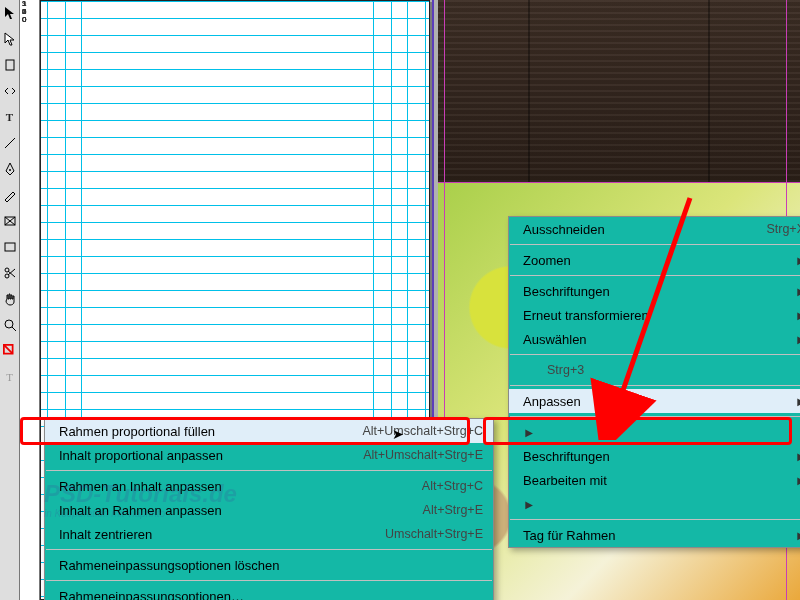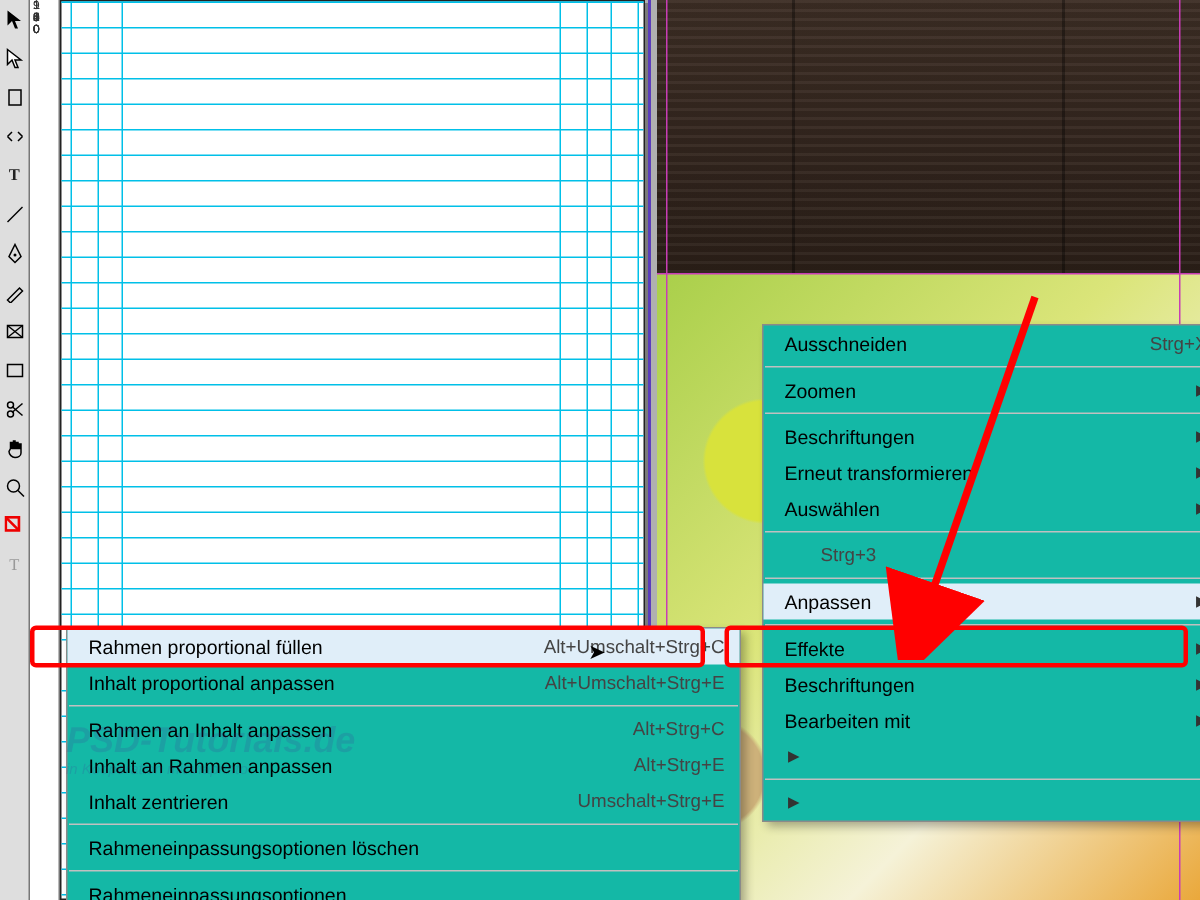--- a/index.html
+++ b/index.html
@@ -306,36 +306,36 @@
   <div class="menu-row">
     <span class="sc">Strg+3</span>
   </div>
   <div class="menu-sep"></div>
   <div class="menu-row hover">
     <span class="lab">Anpassen</span>
     <span class="arr">▶</span>
   </div>
   <div class="menu-sep"></div>
   <div class="menu-row">
-    <span class="lab">Effekte</span>
     <span class="arr">▶</span>
   </div>
   <div class="menu-row">
     <span class="lab">Beschriftungen</span>
     <span class="arr">▶</span>
   </div>
   <div class="menu-row">
     <span class="lab">Bearbeiten mit</span>
     <span class="arr">▶</span>
   </div>
   <div class="menu-row">
     <span class="arr">▶</span>
   </div>
   <div class="menu-sep"></div>
   <div class="menu-row">
+    <span class="lab">Tag für Rahmen</span>
     <span class="arr">▶</span>
   </div>
 </div>
 
 <div class="menu menu-left">
   <div class="menu-row hover">
     <span class="lab">Rahmen proportional füllen</span>
     <span class="sc">Alt+Umschalt+Strg+C</span>
   </div>
   <div class="menu-row">

